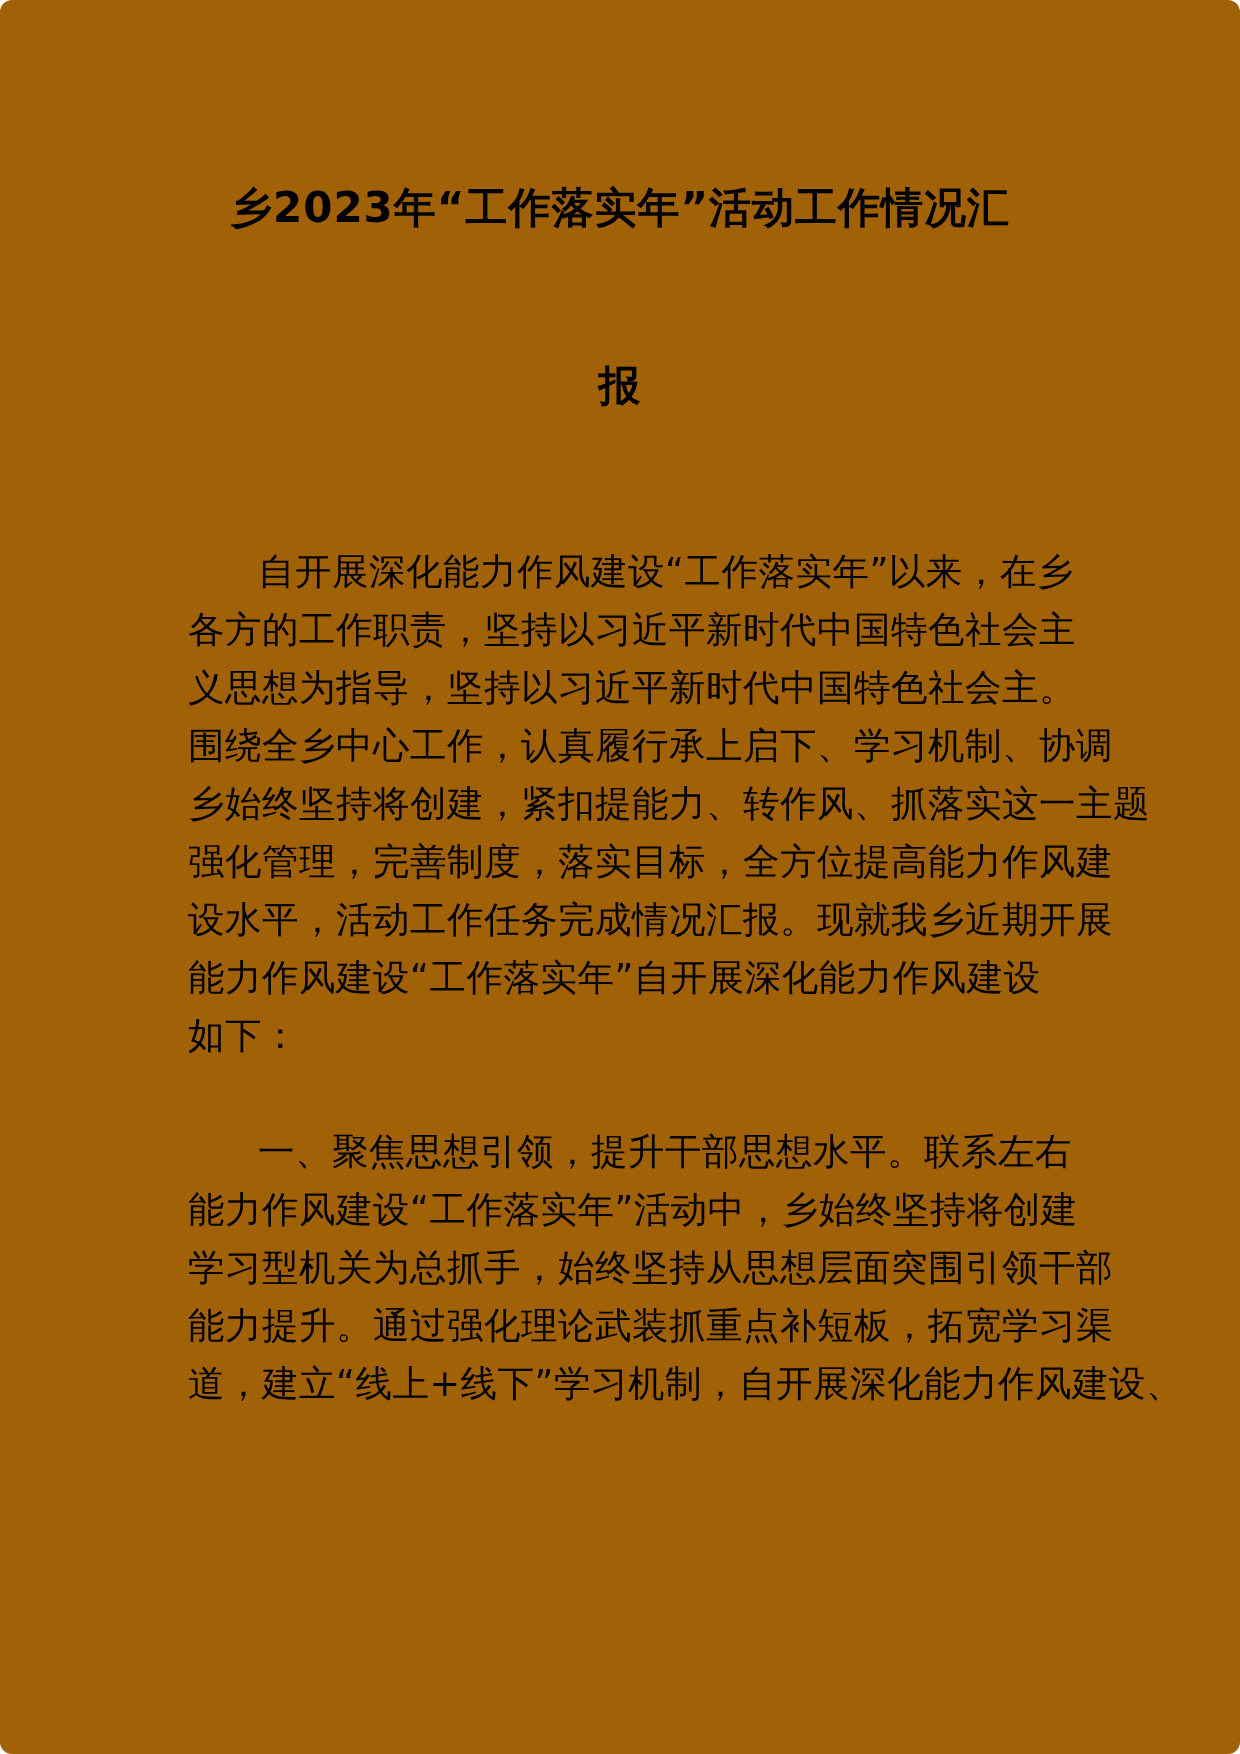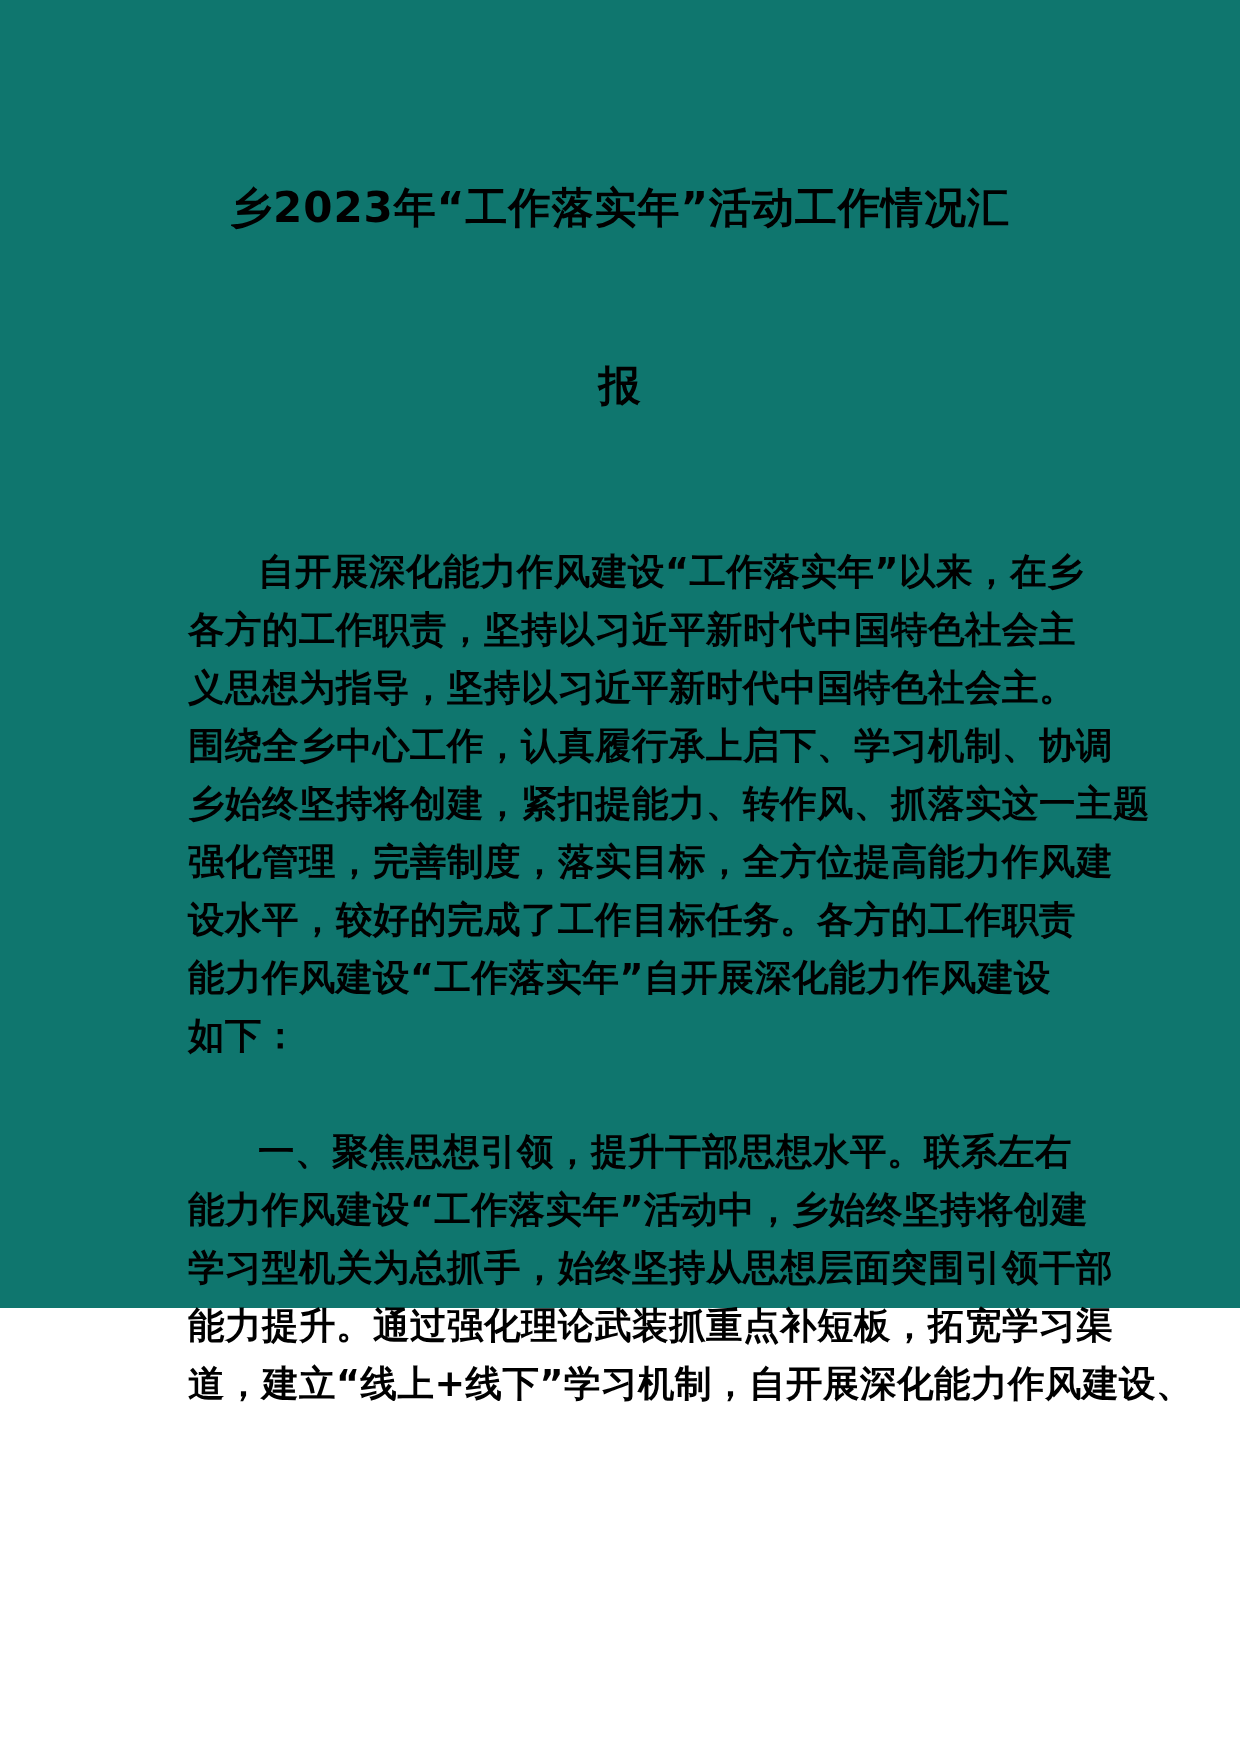--- a/index.html
+++ b/index.html
@@ -1,42 +1,42 @@
 <!DOCTYPE html>
 <html><head>
 <meta charset="utf-8">
 <style>
   html, body { margin: 0; padding: 0; background: #ffffff; }
   body { width: 1240px; height: 1754px; position: relative; overflow: hidden;
          font-family: "DejaVu Sans", "Liberation Sans", sans-serif; color: #000; }
-  .page { position: absolute; left: 0; top: 0; width: 1240px; height: 1308px; background: #0f766e; }
+  .page { position: absolute; left: 0; top: 0; width: 1240px; height: 1754px; background: #a16207; border-radius: 12px; }
   .title-line { position: absolute; left: 0; width: 1240px; text-align: center;
                 font-weight: bold; font-size: 42px; letter-spacing: 1px; color: #000;
                 font-family: "DejaVu Sans", sans-serif; }
   .title-1 { top: 180px; }
   .title-2 { top: 358px; }
   .line { position: absolute; left: 188px; width: 880px; font-size: 36.5px; color: #000;
-          white-space: nowrap; font-family: "DejaVu Sans", sans-serif; letter-spacing: 0.5px; font-weight: bold; }
+          white-space: nowrap; font-family: "DejaVu Sans", sans-serif; letter-spacing: 0.5px; }
   .indent { left: 258px; }
 </style>
 </head>
 <body>
 
 <div class="page">
   <div class="title-line title-1">乡2023年“工作落实年”活动工作情况汇</div>
   <div class="title-line title-2">报</div>
 
   <div>
     <div class="line indent" style="top:548px">自开展深化能力作风建设“工作落实年”以来，在乡</div>
     <div class="line" style="top:606px">各方的工作职责，坚持以习近平新时代中国特色社会主</div>
     <div class="line" style="top:664px">义思想为指导，坚持以习近平新时代中国特色社会主。</div>
     <div class="line" style="top:722px">围绕全乡中心工作，认真履行承上启下、学习机制、协调</div>
     <div class="line" style="top:780px">乡始终坚持将创建，紧扣提能力、转作风、抓落实这一主题</div>
     <div class="line" style="top:838px">强化管理，完善制度，落实目标，全方位提高能力作风建</div>
-    <div class="line" style="top:896px">设水平，较好的完成了工作目标任务。各方的工作职责</div>
+    <div class="line" style="top:896px">设水平，活动工作任务完成情况汇报。现就我乡近期开展</div>
     <div class="line" style="top:954px">能力作风建设“工作落实年”自开展深化能力作风建设</div>
     <div class="line" style="top:1012px">如下：</div>
   </div>
 
   <div>
     <div class="line indent" style="top:1128px">一、聚焦思想引领，提升干部思想水平。联系左右</div>
     <div class="line" style="top:1186px">能力作风建设“工作落实年”活动中，乡始终坚持将创建</div>
     <div class="line" style="top:1244px">学习型机关为总抓手，始终坚持从思想层面突围引领干部</div>
     <div class="line" style="top:1302px">能力提升。通过强化理论武装抓重点补短板，拓宽学习渠</div>
     <div class="line" style="top:1360px">道，建立“线上+线下”学习机制，自开展深化能力作风建设、</div>

